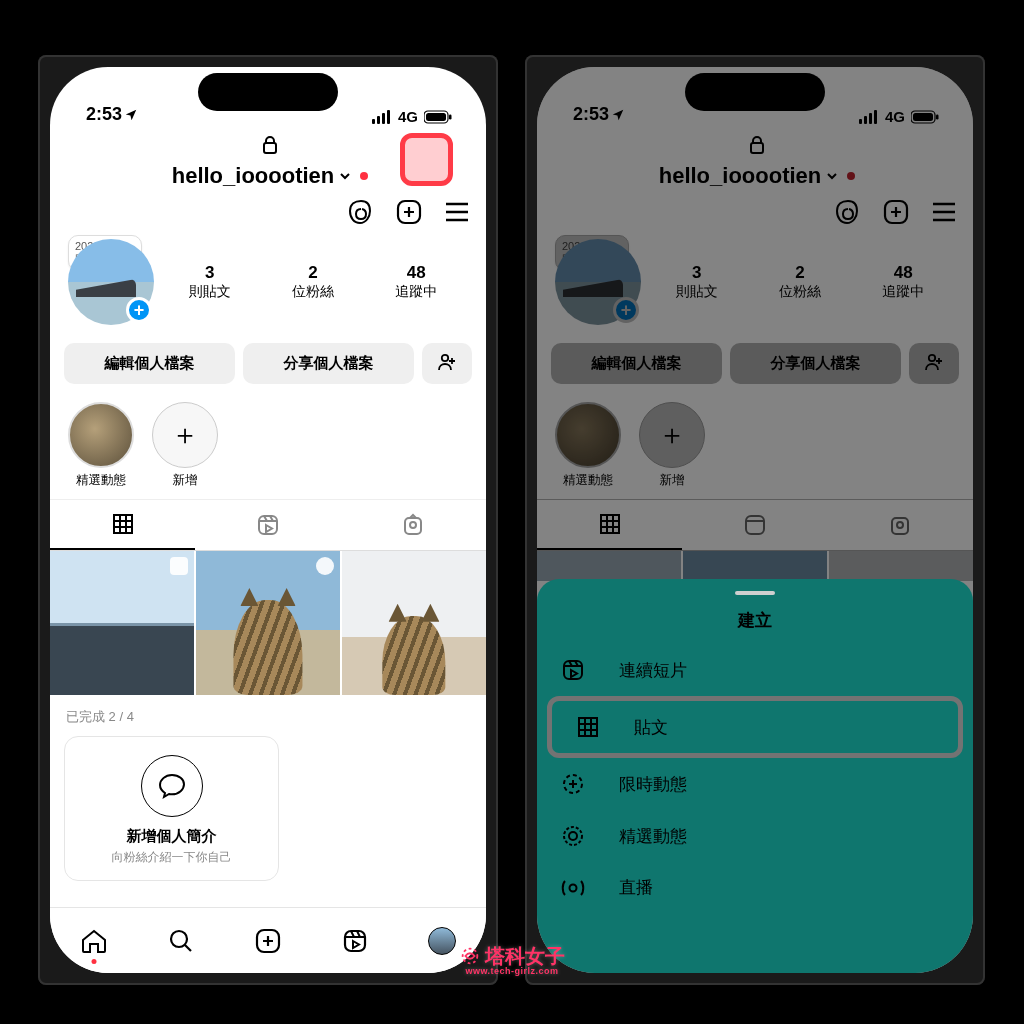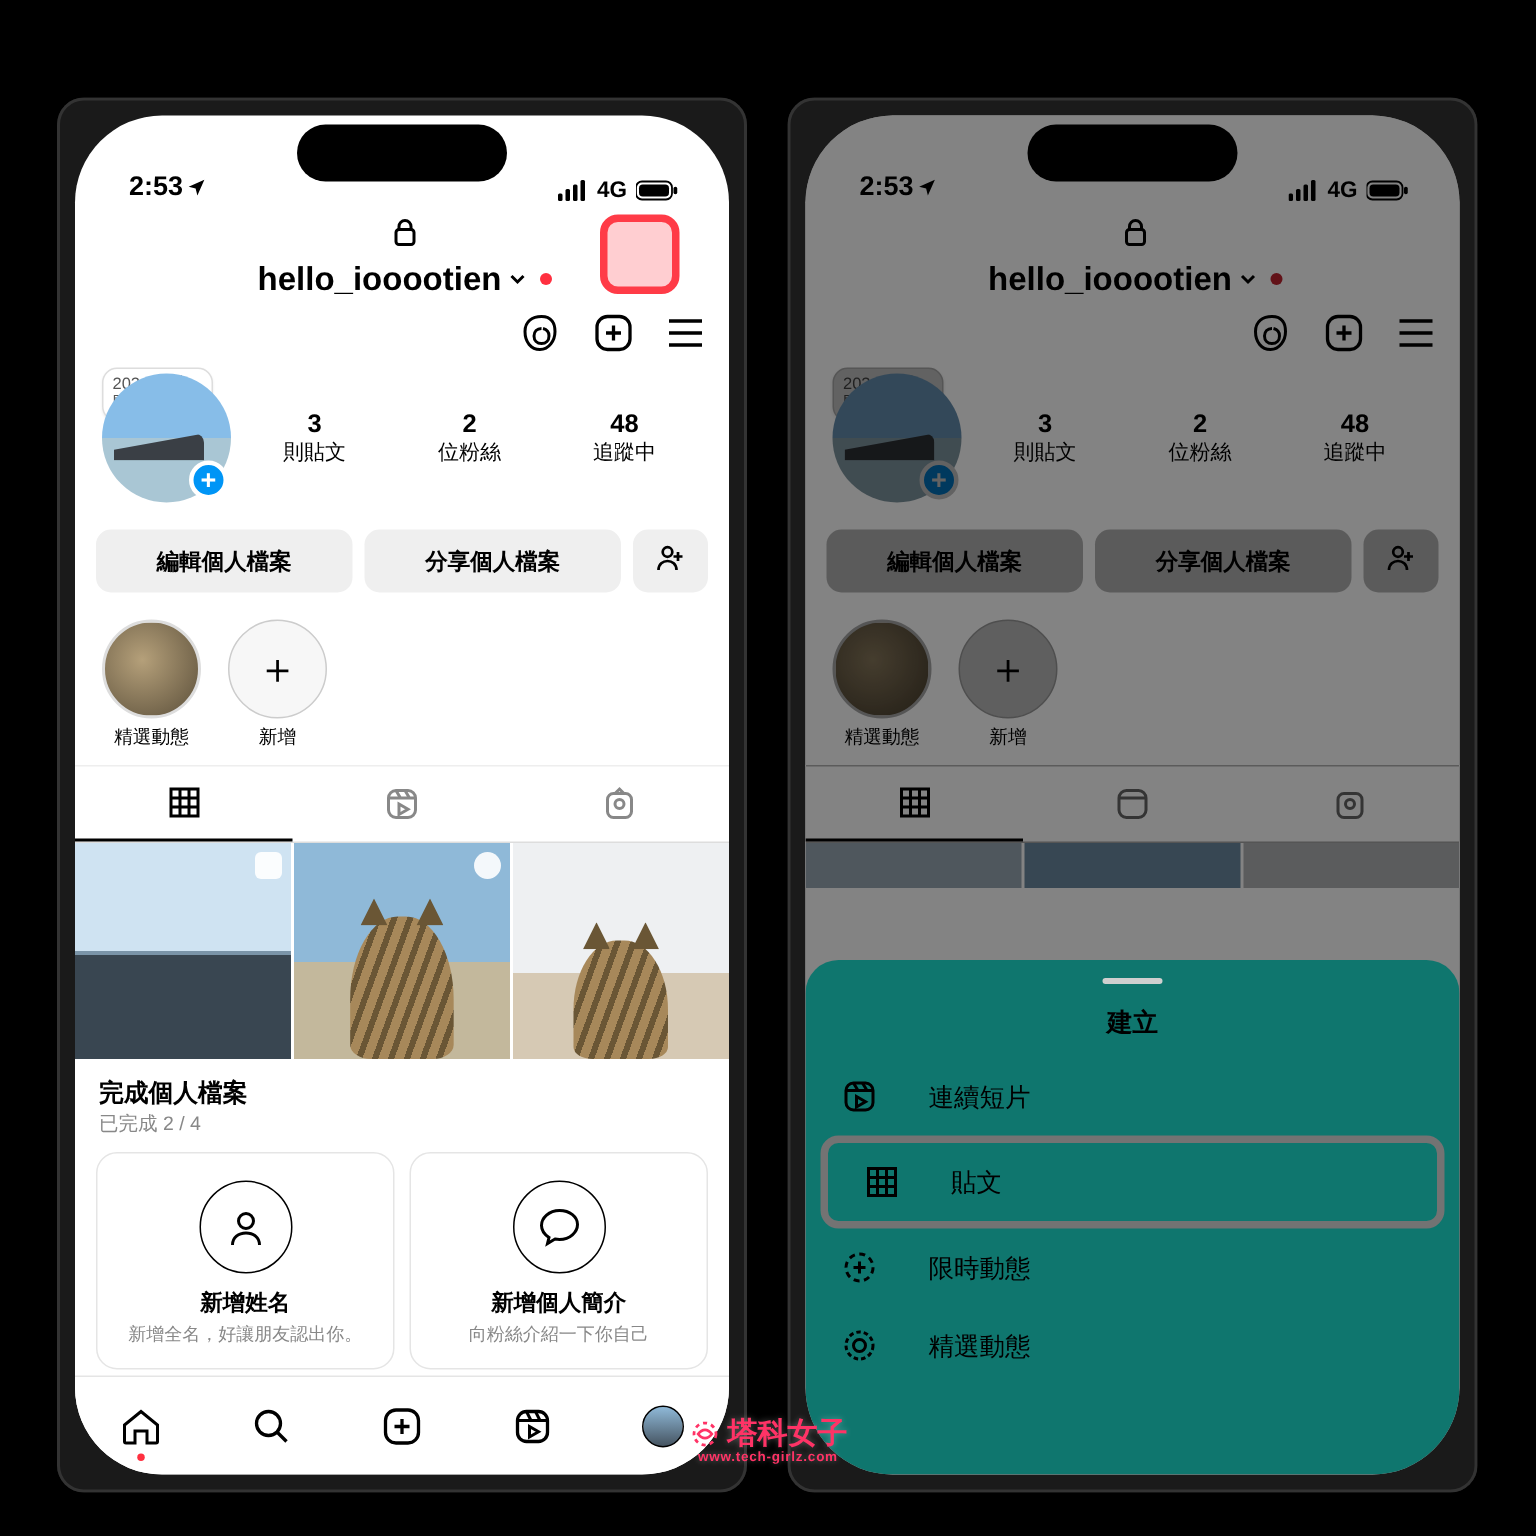--- a/index.html
+++ b/index.html
@@ -10,22 +10,22 @@
     font-family: -apple-system, "Helvetica Neue", "PingFang TC", Arial, sans-serif;
     position: relative;
     overflow: hidden;
   }
 
   
   .phone {
     position: absolute;
     width: 460px;
     height: 930px;
-    top: 65px;
-    border-radius: 18px;
+    top: 55px;
+    border-radius: 8px;
     background: #1a1a1a;
     padding: 12px;
     box-shadow: 0 0 0 2px #333 inset;
   }
   .phone-left  { left: 38px; }
   .phone-right { left: 525px; }
   .screen {
     width: 100%;
     height: 100%;
     background: #fff;
@@ -326,34 +326,23 @@
       <div class="cell c2">
         <div class="cat"></div>
         <div class="badge-ico" style="border-radius:50%;"></div>
       </div>
       <div class="cell c3">
         <div class="cat" style="height:55%;width:44%;"></div>
       </div>
     </div>
 
     <div class="complete">
-      <h4>完成個人檔案</h4>
       <span>已完成 2 / 4</span>
     </div>
     <div class="cards">
-      <div class="card">
-        <div class="cicon">
-          <svg width="28" height="28" viewBox="0 0 28 28">
-              <circle cx="14" cy="10" r="5" stroke="#000" stroke-width="2" fill="none"></circle>
-              <path d="M5 26c0-5 4-8 9-8s9 3 9 8" stroke="#000" stroke-width="2" fill="none"></path>
-            </svg>
-        </div>
-        <h5>新增姓名</h5>
-        <p>新增全名，好讓朋友認出你。</p>
-      </div>
       <div class="card">
         <div class="cicon">
           <svg width="30" height="28" viewBox="0 0 30 28">
               <path d="M15 3C8 3 3 8 3 13c0 3 2 6 5 8l-1 4 5-3c1 .2 2 .3 3 .3 7 0 12-5 12-10S22 3 15 3z" stroke="#000" stroke-width="2" fill="none"></path>
             </svg>
         </div>
         <h5>新增個人簡介</h5>
         <p>向粉絲介紹一下你自己</p>
       </div>
     </div>
@@ -539,20 +528,29 @@
       <div class="menu-item">
         <span class="mi-icon">
             <svg width="24" height="24" viewBox="0 0 24 24">
               <circle cx="12" cy="12" r="9" stroke="#000" stroke-width="2" fill="none" stroke-dasharray="3 2"></circle>
               <circle cx="12" cy="12" r="4" stroke="#000" stroke-width="2" fill="none"></circle>
             </svg>
           </span>
         <span>精選動態</span>
       </div>
 
+      <div class="menu-item">
+        <span class="mi-icon">
+            <svg width="26" height="20" viewBox="0 0 26 20">
+              <path d="M5 3C2 6 2 14 5 17M21 3c3 3 3 11 0 14" stroke="#000" stroke-width="2" fill="none"></path>
+              <circle cx="13" cy="10" r="3.5" stroke="#000" stroke-width="2" fill="none"></circle>
+            </svg>
+          </span>
+        <span>直播</span>
+      </div>
     </div>
   </div>
 </div>
 
 <div class="watermark">
   <div class="logo">
     <svg viewBox="0 0 24 24">
         <circle cx="12" cy="12" r="8" fill="none" stroke="#ff3366" stroke-width="2" stroke-dasharray="3 3"></circle>
         <path d="M7 12c3-4 7-4 10 0-3 4-7 4-10 0z" fill="none" stroke="#ff3366" stroke-width="2"></path>
       </svg>

